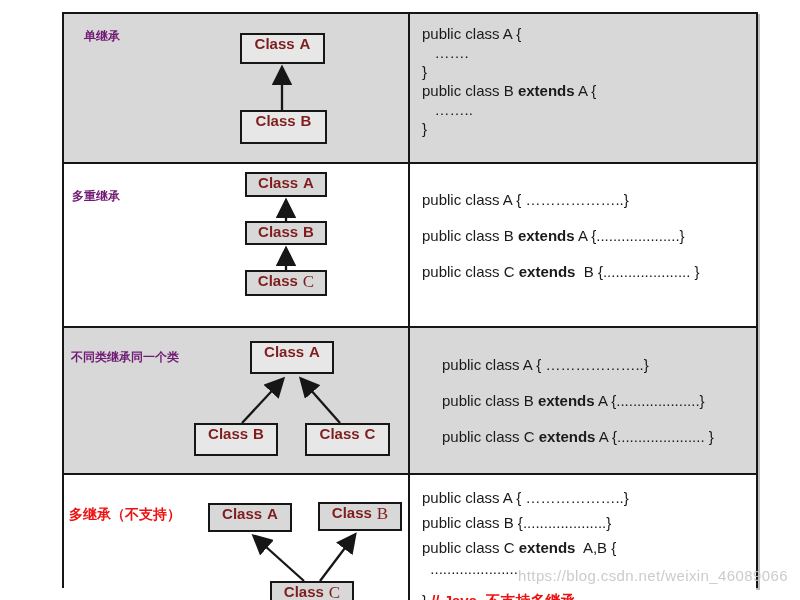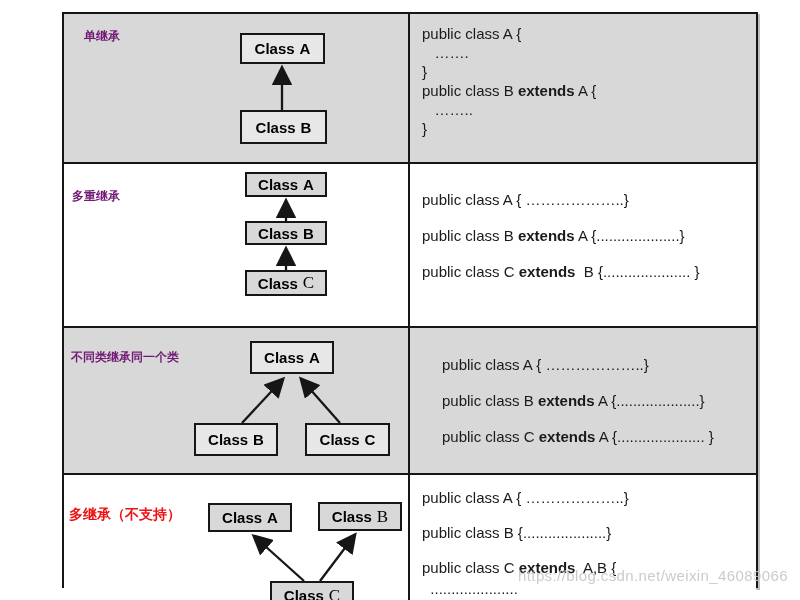--- a/index.html
+++ b/index.html
@@ -39,22 +39,22 @@
   }
   .r1 .row-label { left: 20px; top: 14px; }
   .r2 .row-label { left: 8px;  top: 24px; }
   .r3 .row-label { left: 7px;  top: 21px; }
   .r4 .row-label { left: 5px;  top: 31px; font-size: 14px; color: var(--red); }
   .arrows { position: absolute; left: 0; top: 0; pointer-events: none; }
   .cbox {
     position: absolute;
     border: 2px solid var(--border);
     box-sizing: border-box;
-    display: flex; align-items: center; justify-content: center;
-    font-weight: 700; font-size: 15px; color: #000000;
+    display: flex; justify-content: center;
+    font-weight: 700; font-size: 15px; color: #7f1d1d;
   }
   .row.gray .cbox { background: var(--box-fill-on-gray); }
   .row.white .cbox { background: var(--box-fill-on-white); }
   .bsfx { margin-left: 5px; }
   .bsfx.sfx-light { font-weight: 400; font-family: "Liberation Serif", serif; font-size: 17px; }
   .r1 .box-a { left: 176px; top: 19px;  width: 85px; height: 31px; }
   .r1 .box-b { left: 176px; top: 96px;  width: 87px; height: 34px; }
   .r2 .box-a { left: 181px; top: 8px;   width: 82px; height: 25px; }
   .r2 .box-b { left: 181px; top: 57px;  width: 82px; height: 24px; }
   .r2 .box-c { left: 181px; top: 106px; width: 82px; height: 26px; }
@@ -70,21 +70,21 @@
   }
   .code-line { white-space: pre; line-height: 19px; }
   .code-line .b { font-weight: 700; }
   .code-line .red { color: var(--red); font-weight: 700; }
   .r1 .code { top: 10px; }
   .r2 .code { top: 26px; }
   .r3 .code { top: 27px; }
   .r4 .code { top: 13px; }
   .r2 .code .code-line + .code-line,
   .r3 .code .code-line + .code-line { margin-top: 17px; }
-  .r4 .code .code-line + .code-line { margin-top: 16px; }
+  .r4 .code .code-line + .code-line { margin-top: 6px; }
   .r4 .code .code-line:nth-child(4) { margin-top: 5px; line-height: 13px; }
   .r4 .code .code-line:nth-child(5) { margin-top: 16px; }
   .watermark {
     position: absolute;
     left: 518px; top: 567px;
     font-size: 15px; letter-spacing: 0.4px;
     color: var(--watermark);
     opacity: 0.9;
     z-index: 6;
     white-space: nowrap;

